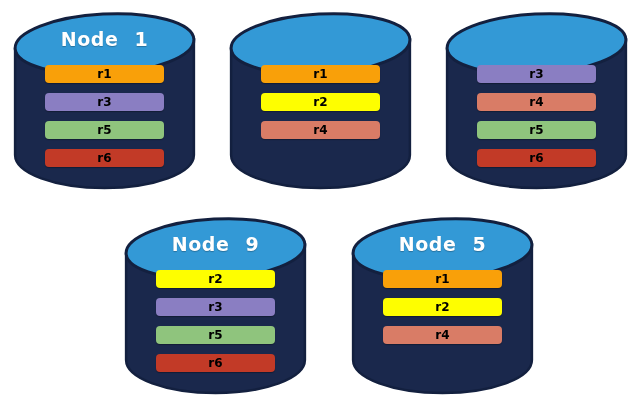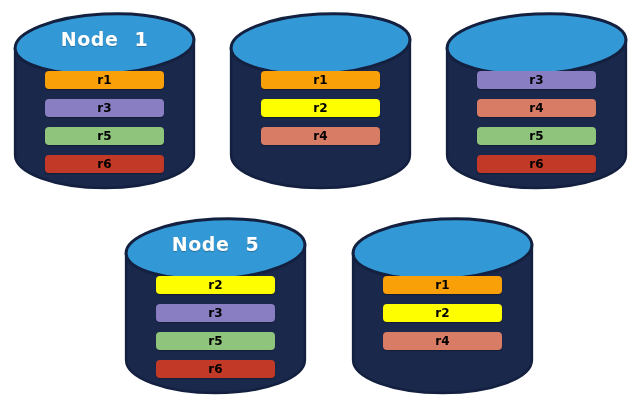--- a/index.html
+++ b/index.html
@@ -12,21 +12,21 @@
   .pos-3{left:123px;top:213px;}
   .pos-4{left:350px;top:213px;}
   .cyl{position:absolute;left:0;top:0;width:185px;height:184px;display:block;}
   .node-title{
     position:absolute;top:20px;left:0;right:0;
     text-align:center;font-weight:bold;font-size:19px;
     word-spacing:9px;letter-spacing:0.5px;
     text-shadow:0 1px 1px rgba(0,0,0,0.25);
   }
   .bars{
-    position:absolute;left:33px;top:63px;width:119px;
+    position:absolute;left:33px;top:57px;width:119px;
     display:flex;flex-direction:column;gap:10px;
   }
   .bar{
     height:18px;border-radius:4px;
     display:flex;align-items:center;justify-content:center;
     box-shadow:0 1px 1px rgba(0,0,0,0.3);
   }
   .bar span{font-weight:bold;font-size:12px;line-height:18px;}
 </style>
 </head>
@@ -89,41 +89,42 @@
         <div class="bar" style="background: rgb(194, 58, 39);">
           <span style="color: rgb(0, 0, 0);">r6</span>
         </div>
       </div>
   </div>
     <div class="node pos-3">
     <svg class="cyl" viewBox="0 0 185 184" aria-hidden="true">
       <path class="cyl-body" stroke-width="2.5" d="M3.1,40.7 L3.1,147 A89.4,33 0 0 0 181.9,147 L181.9,31.3 Z" fill="#1A284C" stroke="#13203F"></path>
       <ellipse class="cyl-top" stroke-width="3" cx="92.5" cy="36" rx="89.5" ry="30" transform="rotate(-3 92.5 36)" fill="#3399D6" stroke="#13203F"></ellipse>
     </svg>
-    <div class="node-title" style="color: rgb(255, 255, 255);">Node 5</div>
+    <div class="node-title" style="color: rgb(255, 255, 255);">Node 9</div>
     <div class="bars">
         <div class="bar" style="background: rgb(254, 254, 0);">
           <span style="color: rgb(0, 0, 0);">r2</span>
         </div>
         <div class="bar" style="background: rgb(138, 126, 194);">
           <span style="color: rgb(0, 0, 0);">r3</span>
         </div>
         <div class="bar" style="background: rgb(143, 196, 125);">
           <span style="color: rgb(0, 0, 0);">r5</span>
         </div>
         <div class="bar" style="background: rgb(194, 58, 39);">
           <span style="color: rgb(0, 0, 0);">r6</span>
         </div>
       </div>
   </div>
     <div class="node pos-4">
     <svg class="cyl" viewBox="0 0 185 184" aria-hidden="true">
       <path class="cyl-body" stroke-width="2.5" d="M3.1,40.7 L3.1,147 A89.4,33 0 0 0 181.9,147 L181.9,31.3 Z" fill="#1A284C" stroke="#13203F"></path>
       <ellipse class="cyl-top" stroke-width="3" cx="92.5" cy="36" rx="89.5" ry="30" transform="rotate(-3 92.5 36)" fill="#3399D6" stroke="#13203F"></ellipse>
     </svg>
+    <div class="node-title" style="color: rgb(255, 255, 255);">Node 5</div>
     <div class="bars">
         <div class="bar" style="background: rgb(249, 160, 9);">
           <span style="color: rgb(0, 0, 0);">r1</span>
         </div>
         <div class="bar" style="background: rgb(254, 254, 0);">
           <span style="color: rgb(0, 0, 0);">r2</span>
         </div>
         <div class="bar" style="background: rgb(217, 124, 102);">
           <span style="color: rgb(0, 0, 0);">r4</span>
         </div>

